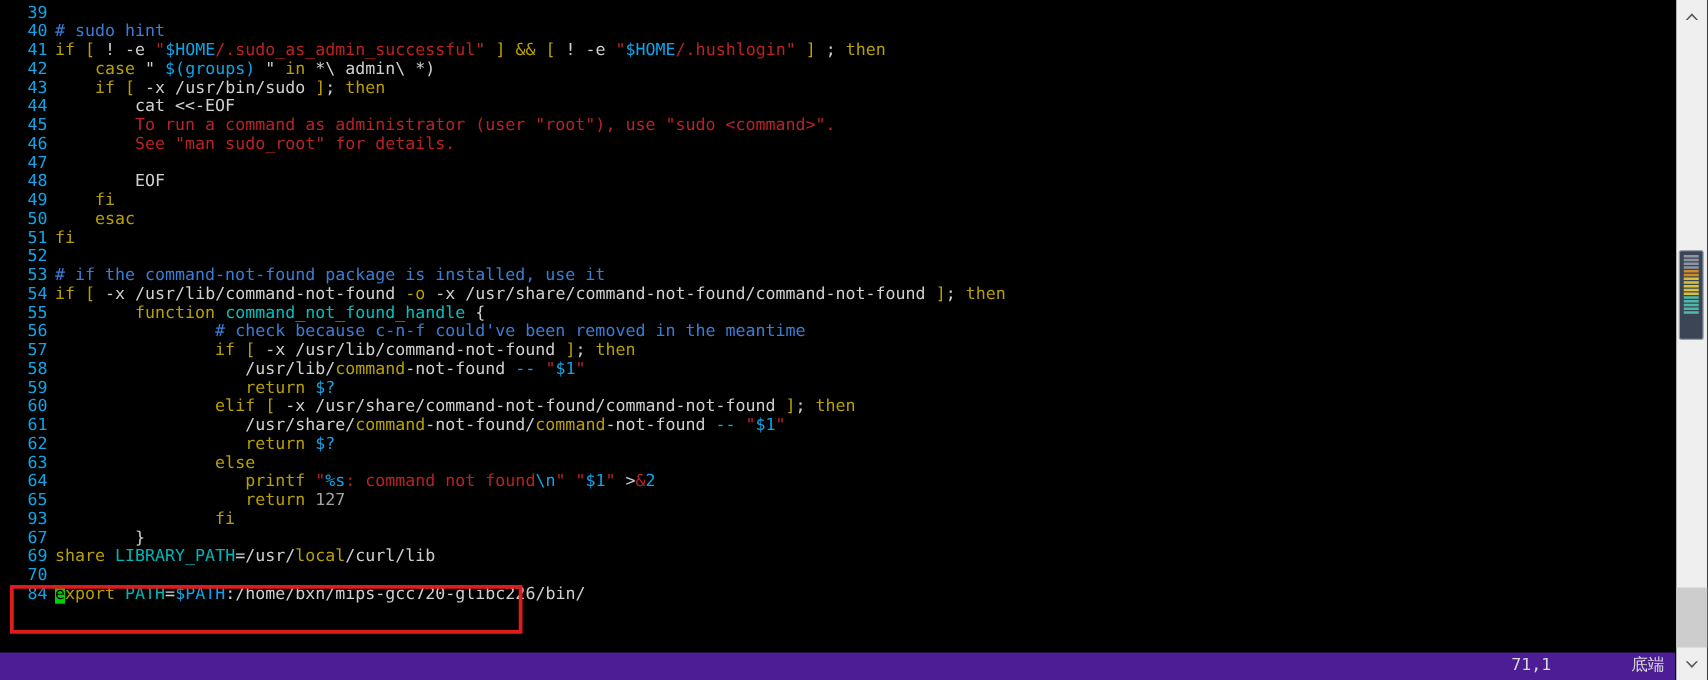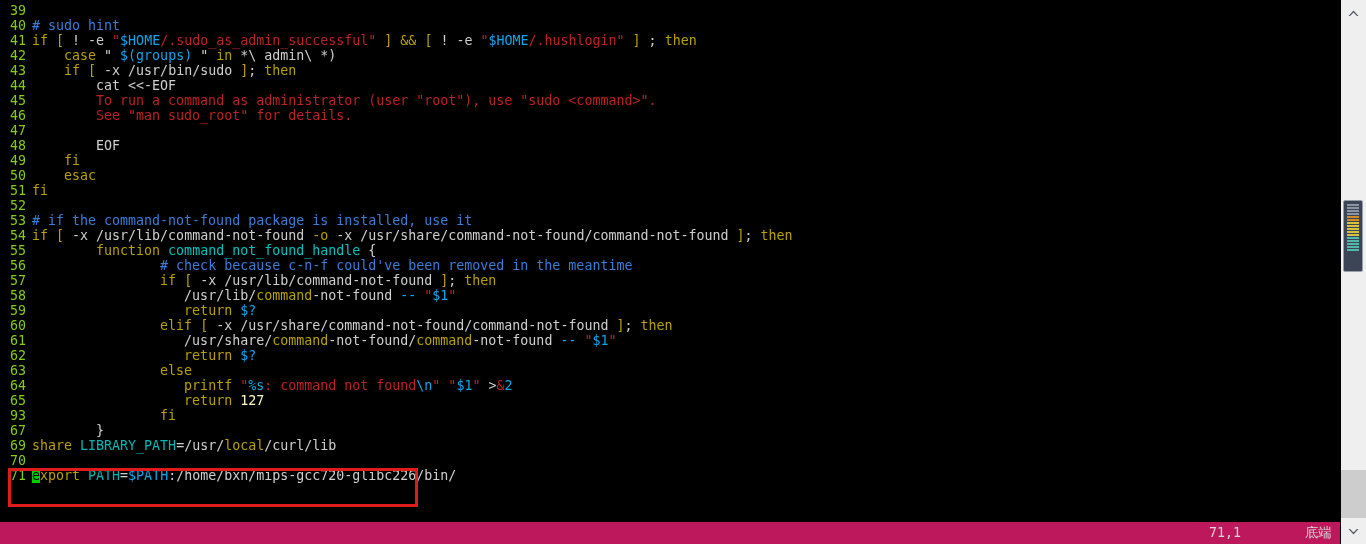--- a/index.html
+++ b/index.html
@@ -33,33 +33,34 @@
     height: 15px;
     line-height: 15px;
     white-space: pre;
     display: block;
     color: #c0c0c0;
   }
   .lnum {
     display: inline-block;
     width: 26px;
     text-align: right;
-    color: #84cc16;
+    color: #0ea5e9;
     margin-right: 6px;
+    margin-left: 12px;
   }
   .code { white-space: pre; }
 
   
   .c-norm   { color: #cfcfcf; }          
   .c-cmt    { color: #3a7dd8; }          
   .c-stmt   { color: #b8a000; }          
   .c-str    { color: #bb2222; }          
   .c-ident  { color: #00b6b6; }          
   .c-pre    { color: #0ea5e9; }          
-  .c-num    { color: #fef9c3; }          
+  .c-num    { color: #a3a3a3; }          
   .c-func   { color: #00c0c0; }          
 
   .cursor {
     background: #00d000;
     color: #000000;
   }
 
   
   #redbox {
     position: absolute;
@@ -67,21 +68,21 @@
     width: 410px; height: 39px;
     border: 3px solid #e01b1b;
     pointer-events: none;
   }
 
   
   #statusline {
     position: absolute;
     left: 0; bottom: 0;
     width: 1340px; height: 22px;
-    background: #be185d;
+    background: #4c1d95;
     color: #d8d8d8;
     font-family: "DejaVu Sans Mono", "Liberation Mono", monospace;
     font-size: 13.3px;
     line-height: 22px;
   }
   #st-pos  { position: absolute; left: 1209px; top: 0; }
   #st-perc { position: absolute; left: 1305px; top: 0; }
 
   
   #scrollbar {
@@ -154,21 +155,21 @@
         <div class="line"><span class="lnum">60</span><span class="code"><span class="c-norm">                </span><span class="c-stmt">elif</span><span class="c-norm"> </span><span class="c-stmt">[</span><span class="c-norm"> -x /usr/share/command-not-found/command-not-found </span><span class="c-stmt">]</span><span class="c-norm">; </span><span class="c-stmt">then</span></span></div>
         <div class="line"><span class="lnum">61</span><span class="code"><span class="c-norm">                   </span><span class="c-norm">/usr/share/</span><span class="c-stmt">command</span><span class="c-norm">-not-found/</span><span class="c-stmt">command</span><span class="c-norm">-not-found </span><span class="c-pre">--</span><span class="c-norm"> </span><span class="c-str">"</span><span class="c-pre">$1</span><span class="c-str">"</span></span></div>
         <div class="line"><span class="lnum">62</span><span class="code"><span class="c-norm">                   </span><span class="c-stmt">return</span><span class="c-norm"> </span><span class="c-pre">$?</span></span></div>
         <div class="line"><span class="lnum">63</span><span class="code"><span class="c-norm">                </span><span class="c-stmt">else</span></span></div>
         <div class="line"><span class="lnum">64</span><span class="code"><span class="c-norm">                   </span><span class="c-stmt">printf</span><span class="c-norm"> </span><span class="c-str">"</span><span class="c-pre">%s</span><span class="c-str">: command not found</span><span class="c-pre">\n</span><span class="c-str">"</span><span class="c-norm"> </span><span class="c-str">"</span><span class="c-pre">$1</span><span class="c-str">"</span><span class="c-norm"> &gt;</span><span class="c-str">&amp;</span><span class="c-pre">2</span></span></div>
         <div class="line"><span class="lnum">65</span><span class="code"><span class="c-norm">                   </span><span class="c-stmt">return</span><span class="c-norm"> </span><span class="c-num">127</span></span></div>
         <div class="line"><span class="lnum">93</span><span class="code"><span class="c-norm">                </span><span class="c-stmt">fi</span></span></div>
         <div class="line"><span class="lnum">67</span><span class="code"><span class="c-norm">        }</span></span></div>
         <div class="line"><span class="lnum">69</span><span class="code"><span class="c-stmt">share</span><span class="c-norm"> </span><span class="c-ident">LIBRARY_PATH</span><span class="c-norm">=/usr/</span><span class="c-stmt">local</span><span class="c-norm">/curl/lib</span></span></div>
         <div class="line"><span class="lnum">70</span><span class="code"></span></div>
-        <div class="line"><span class="lnum">71</span><span class="code"><span class="cursor">e</span><span class="c-stmt">xport</span><span class="c-norm"> </span><span class="c-ident">PATH</span><span class="c-norm">=</span><span class="c-pre">$PATH</span><span class="c-norm">:/home/bxn/mips-gcc720-glibc226/bin/</span></span></div>
+        <div class="line"><span class="lnum">84</span><span class="code"><span class="cursor">e</span><span class="c-stmt">xport</span><span class="c-norm"> </span><span class="c-ident">PATH</span><span class="c-norm">=</span><span class="c-pre">$PATH</span><span class="c-norm">:/home/bxn/mips-gcc720-glibc226/bin/</span></span></div>
       </div>
     <div class="line">
       
     </div>
   </div>
 
   <div id="redbox"></div>
 
   <div id="statusline">
     <span id="st-pos">71,1</span>

